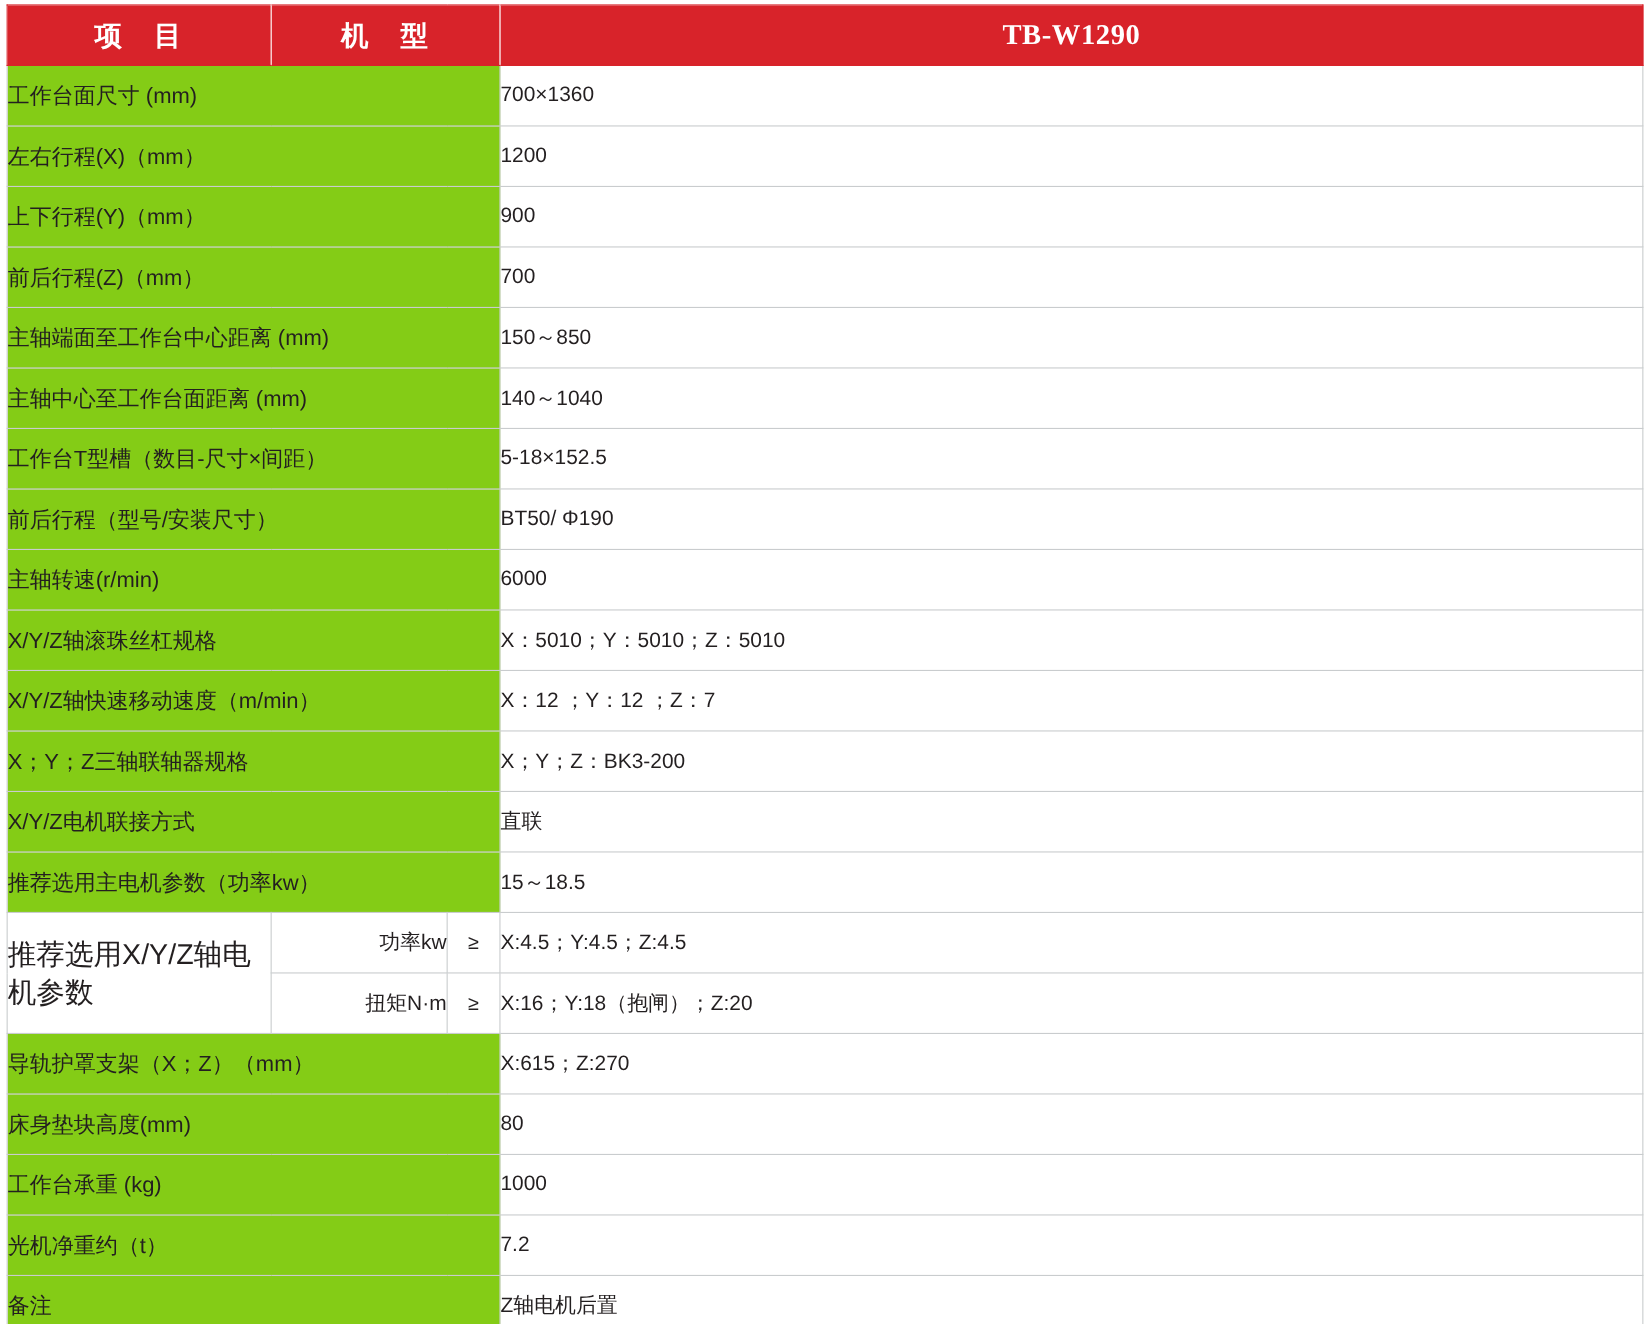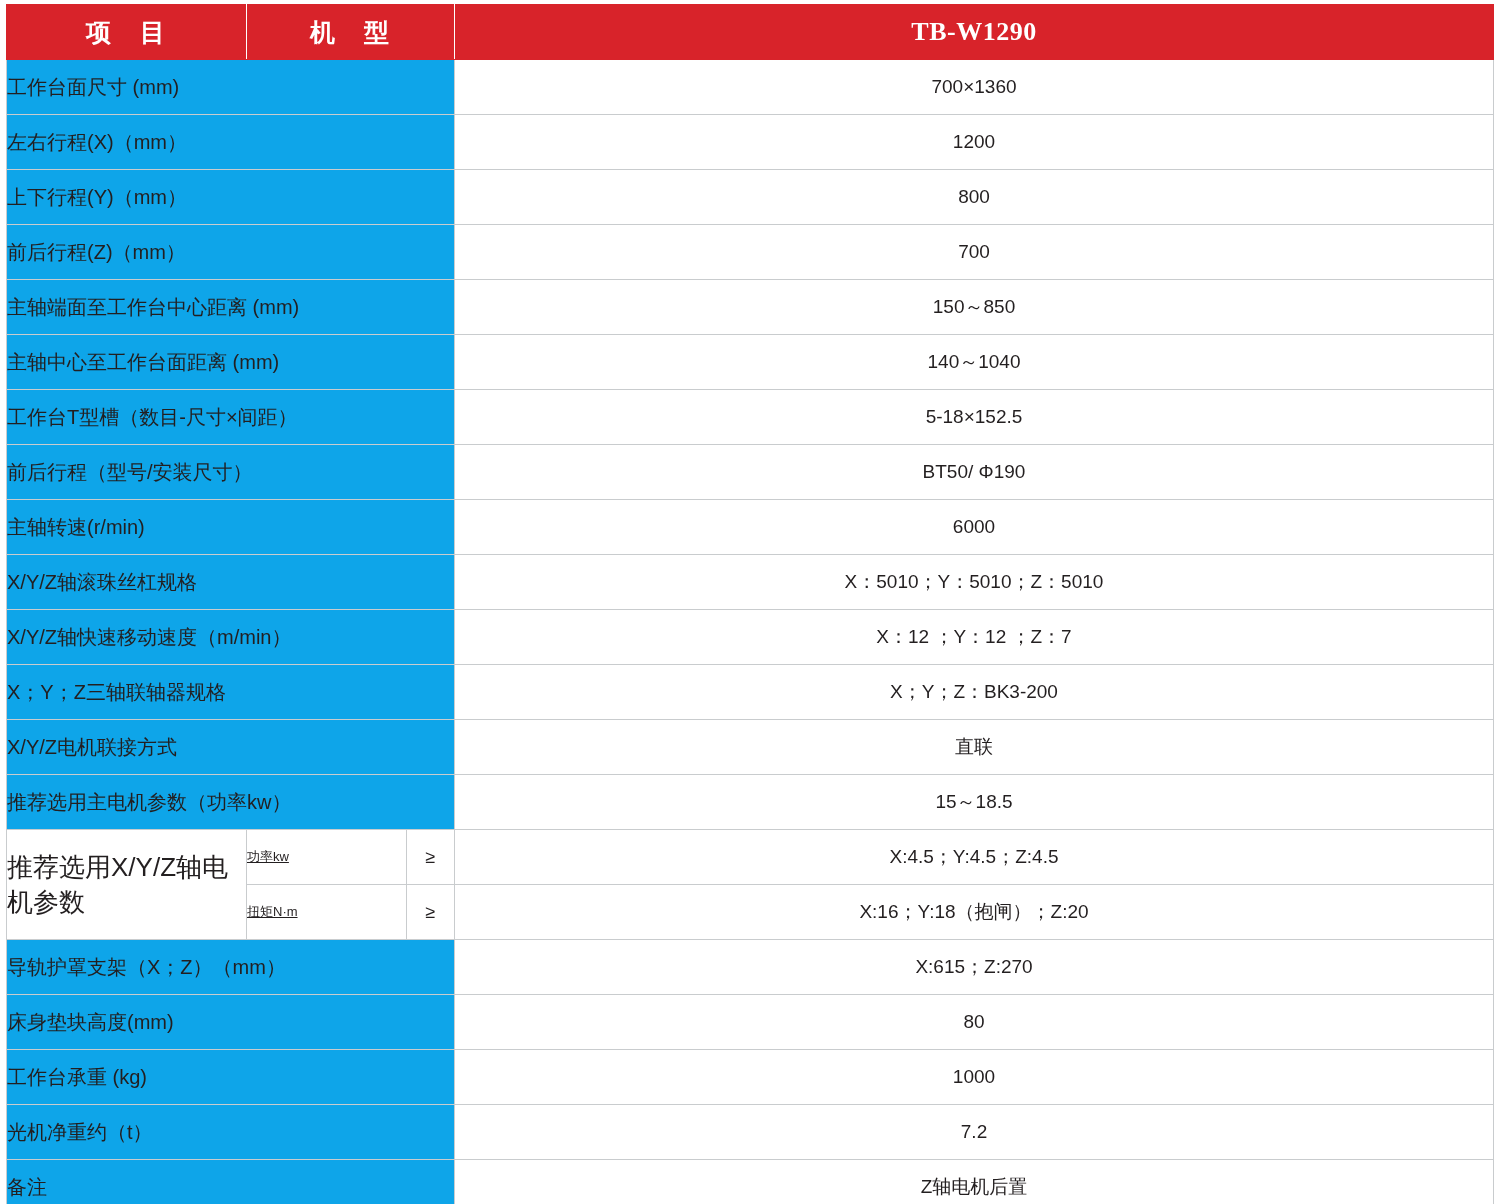--- a/index.html
+++ b/index.html
@@ -50,36 +50,34 @@
   tr.head td.h-value {
     font-family: "Liberation Serif", "DejaVu Serif", serif;
     font-size: 26px;
     letter-spacing: 0.5px;
   }
   td.label {
     height: 54px;
     font-size: 20px;
     padding-left: 24px;
     color: #231f20;
-    background: #0ea5e9;
+    background: #84cc16;
     text-align: left;
   }
   td.value {
     height: 54px;
     font-size: 19px;
-    text-align: center;
     color: #231f20;
     background: #ffffff;
   }
   td.sub-label {
     height: 54px;
-    font-size: 13px;
-    text-align: left;
-    color: #231f20;
-    text-decoration: underline;
+    font-size: 19px;
+    text-align: right;
+    color: #231f20;
   }
   td.sub-sign {
     height: 54px;
     font-size: 18px;
     text-align: center;
     color: #231f20;
   }
   td.group-label {
     font-size: 26px;
     padding-left: 18px;
@@ -110,21 +108,21 @@
       <tr>
         <td class="label" colspan="3">工作台面尺寸 (mm)</td>
         <td class="value">700×1360</td>
       </tr>
       <tr>
         <td class="label" colspan="3">左右行程(X)（mm）</td>
         <td class="value">1200</td>
       </tr>
       <tr>
         <td class="label" colspan="3">上下行程(Y)（mm）</td>
-        <td class="value">800</td>
+        <td class="value">900</td>
       </tr>
       <tr>
         <td class="label" colspan="3">前后行程(Z)（mm）</td>
         <td class="value">700</td>
       </tr>
       <tr>
         <td class="label" colspan="3">主轴端面至工作台中心距离 (mm)</td>
         <td class="value">150～850</td>
       </tr>
       <tr>

